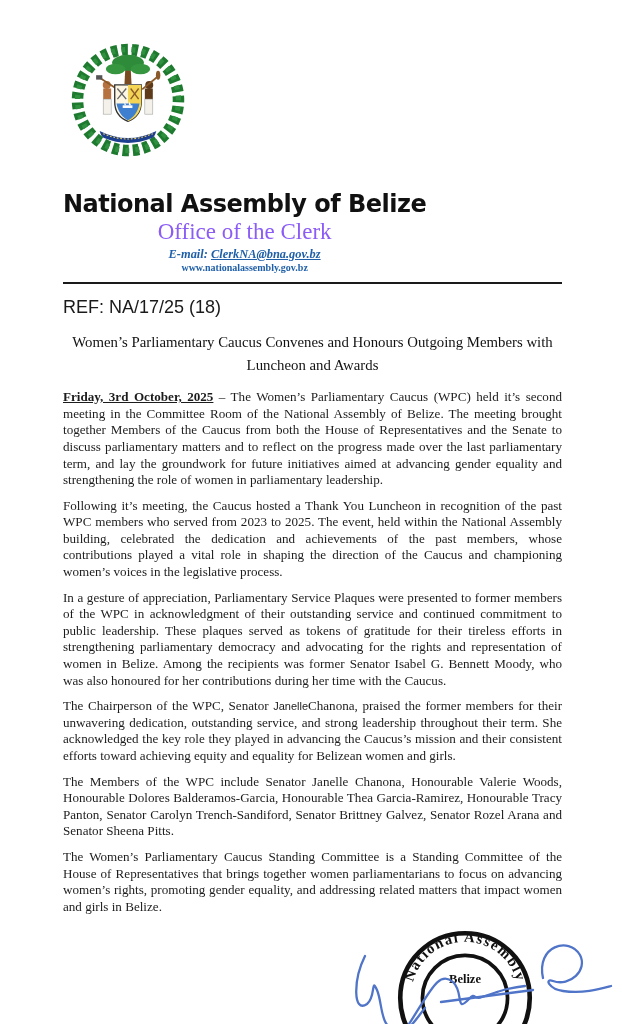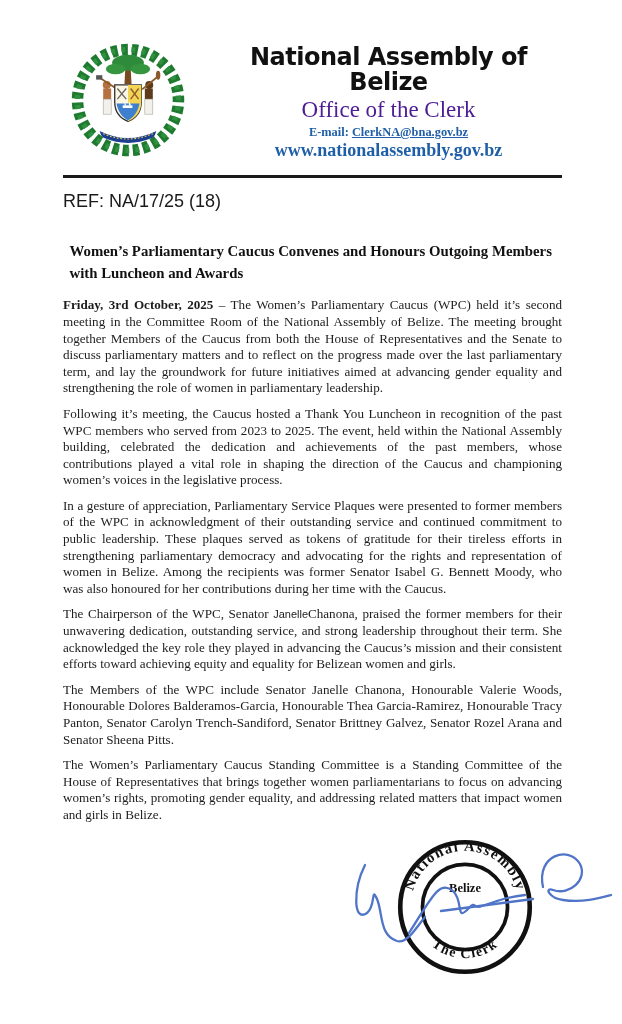--- a/index.html
+++ b/index.html
@@ -7,52 +7,52 @@
   body {
     width: 622px; height: 1024px;
     font-family: "Liberation Serif", serif;
     color: #1c1c1c;
     position: relative;
     overflow: hidden;
   }
   .page { padding: 36px 60px 0 63px; }
 
   
-  .letterhead { display: flex; align-items: center; gap: 20px; }
+  .letterhead { display: flex; align-items: flex-start; gap: 20px; flex-direction: column; }
   .crest { flex: 0 0 132px; padding-top: 2px; }
   .head-text { flex: 1; text-align: center; padding-top: 4px; }
   .org-name {
     font-family: "DejaVu Sans", sans-serif;
     font-weight: 800; font-size: 24px; letter-spacing: -0.5px;
     color: #111; line-height: 1.05;
   }
-  .office { font-size: 23px; line-height: 1.2; color: #4c1d95; margin-top: 1px; }
+  .office { font-size: 23px; line-height: 1.2; color: #8b5cf6; margin-top: 1px; }
   .addr, .tel { font-size: 12.6px; font-weight: bold; line-height: 1.3; color: #111; }
   .email-line { font-size: 12.4px; font-weight: bold; margin-top: 1px; }
-  .email-line, .email-line a { color: #1f5fa8; }
+  .email-line, .email-line a { color: #1f5fa8; font-style: italic; }
   .email-line a { text-decoration: underline; cursor: pointer; }
-  .web-line { font-size: 18px; font-weight: bold; }
+  .web-line { font-size: 10px; font-weight: bold; }
   .web-line a { color: #1f5fa8; text-decoration: none; cursor: pointer; }
 
   .rule { height: 2.5px; background: #1a1a1a; margin-top: 9px; }
 
   
   .ref { font-family: "Liberation Sans", sans-serif; font-size: 18px; margin-top: 13px; color: #1a1a1a; }
   .doc-title {
-    font-weight: bold; font-size: 14.8px; text-align: left;
-    line-height: 1.55; margin: 28px auto 0 auto; max-width: 486px; color: #111;
+    font-weight: normal; font-size: 14.8px; text-align: center;
+    line-height: 1.55; margin: 13px auto 0 auto; max-width: 486px; color: #111;
   }
 
   
   .body-text { margin-top: 12px; }
   .body-text p {
     font-size: 13.1px; line-height: 16.6px; text-align: justify;
     margin-bottom: 9px; color: #1c1c1c;
   }
-  .lead-bold { font-weight: bold; }
+  .lead-bold { font-weight: bold; text-decoration: underline; }
   .inserted-name { font-family: "Liberation Sans", sans-serif; font-size: 11px; }
 
   
   .stamp-area { position: relative; height: 152px; margin-top: 2px; }
   .stamp { position: absolute; left: 328px; top: 0; }
   .signature { position: absolute; left: 280px; top: 4px; }
 </style>
 </head>
 <body>
 

